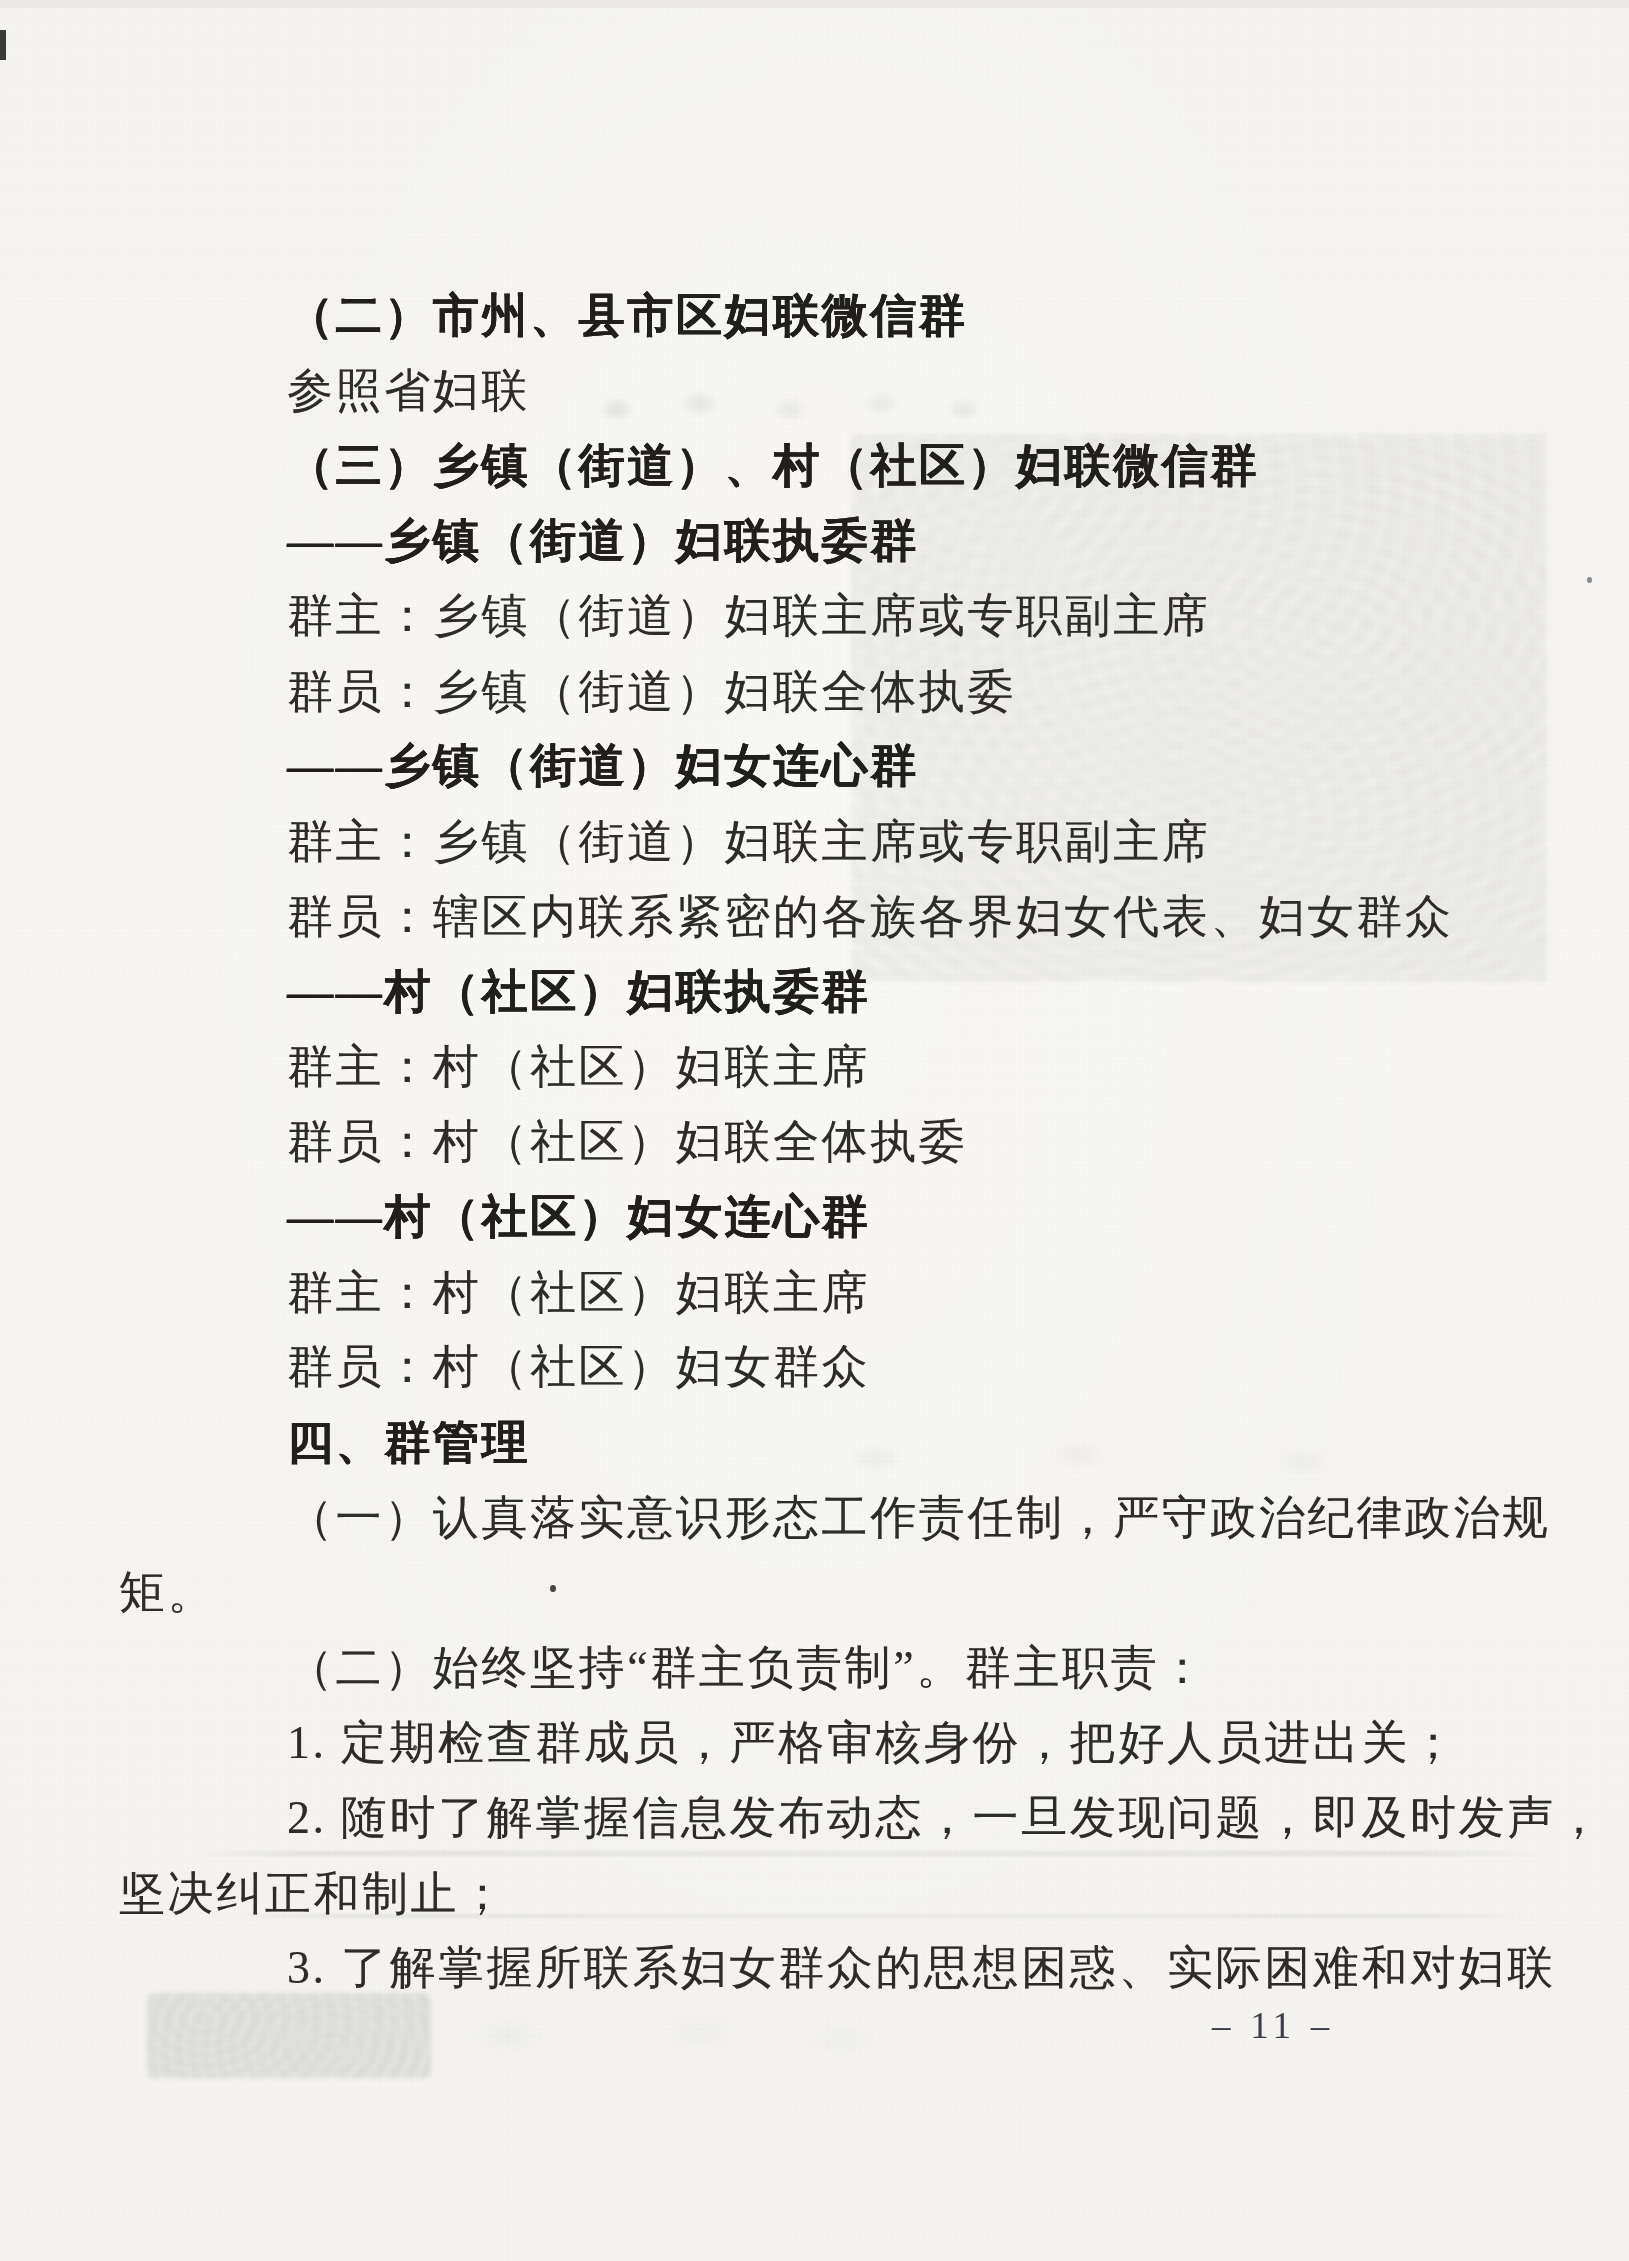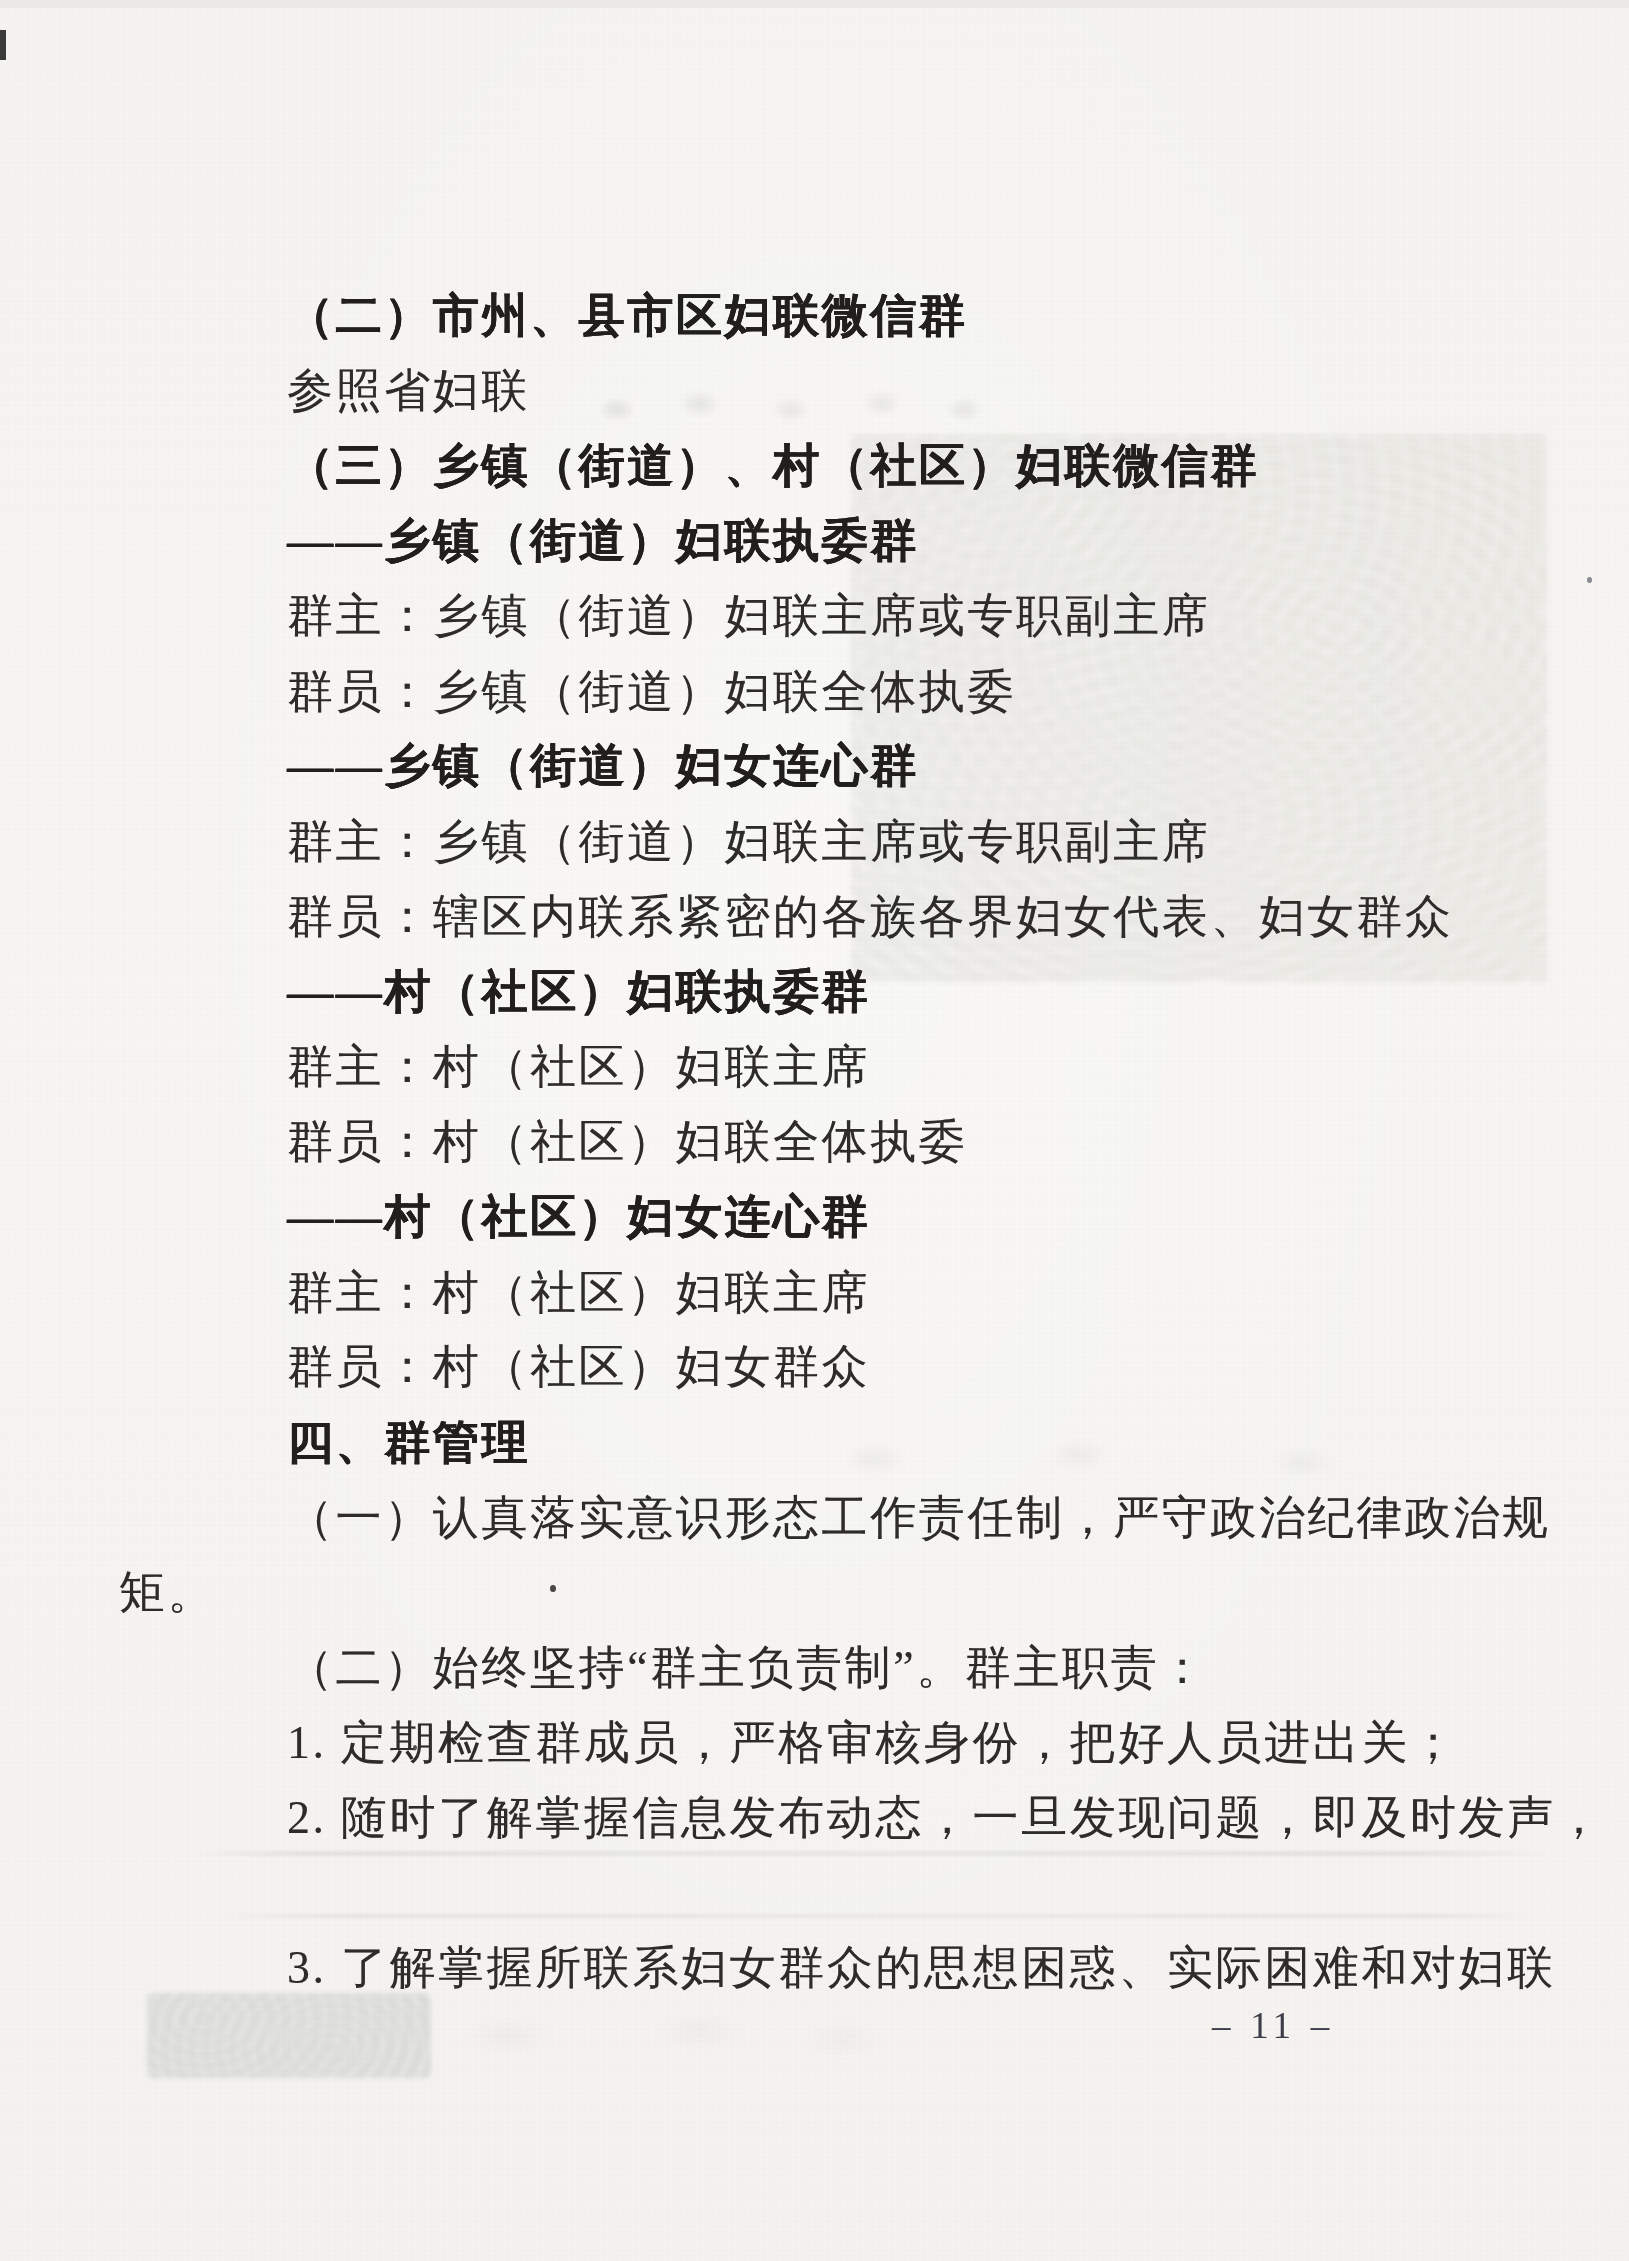--- a/index.html
+++ b/index.html
@@ -134,20 +134,21 @@
   <div class="line indent" style="top:1108px">群员：村（社区）妇联全体执委</div>
   <div class="line bold indent" style="top:1183px">——村（社区）妇女连心群</div>
   <div class="line indent" style="top:1259px">群主：村（社区）妇联主席</div>
   <div class="line indent" style="top:1333px">群员：村（社区）妇女群众</div>
   <div class="line bold indent" style="top:1409px">四、群管理</div>
   <div class="line indent" style="top:1484px">（一）认真落实意识形态工作责任制，严守政治纪律政治规</div>
   <div class="line" style="top:1559px">矩。</div>
   <div class="line indent" style="top:1634px">（二）始终坚持“群主负责制”。群主职责：</div>
   <div class="line indent" style="top:1709px">1. 定期检查群成员，严格审核身份，把好人员进出关；</div>
   <div class="line indent" style="top:1784px">2. 随时了解掌握信息发布动态，一旦发现问题，即及时发声，</div>
+  <div class="line" style="top:1860px">坚决纠正和制止；</div>
   <div class="line indent" style="top:1934px">3. 了解掌握所联系妇女群众的思想困惑、实际困难和对妇联</div>
 
   <div class="page-number">– 11 –</div>
 
   <div class="artifact streak-1"></div>
   <div class="artifact streak-2"></div>
   <div class="artifact blot-bottom-left"></div>
   <div class="artifact blot-bottom-left-wide"></div>
   <div class="artifact edge-mark"></div>
   <div class="artifact speck-1"></div>

